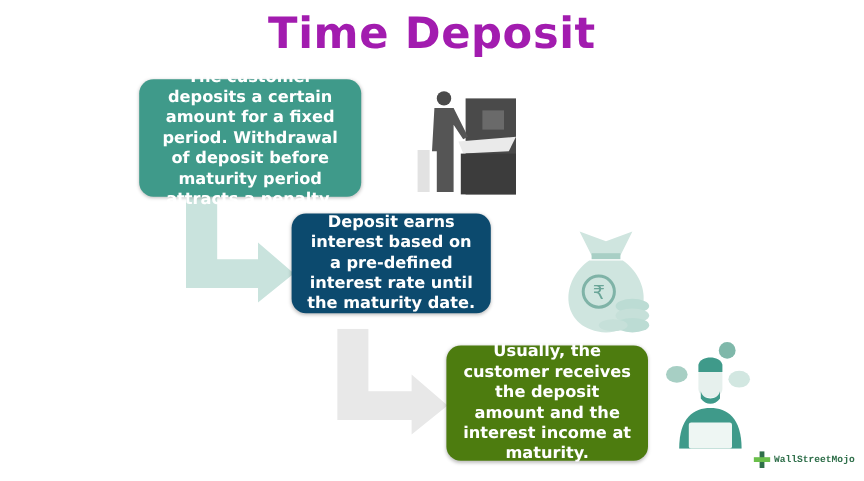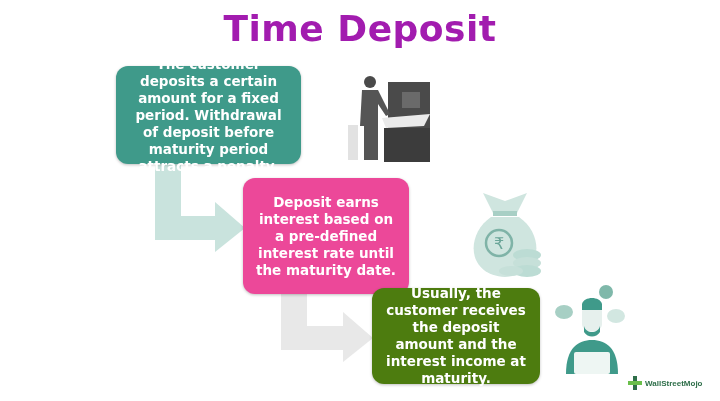--- a/index.html
+++ b/index.html
@@ -1,25 +1,25 @@
 <!DOCTYPE html>
 <html><head>
 <meta charset="utf-8">
 <style>
   html,body{margin:0;padding:0;}
   body{width:720px;height:401px;background:#ffffff;position:relative;overflow:hidden;font-family:"Liberation Sans",sans-serif;}
   .title{position:absolute;left:0;top:8px;width:720px;text-align:center;font-size:36px;font-weight:bold;color:#a21caf;font-family:"DejaVu Sans",sans-serif;letter-spacing:0.5px;}
   .box{position:absolute;border-radius:12px;color:#fff;font-weight:bold;font-size:13.5px;line-height:17px;text-align:center;display:flex;align-items:center;justify-content:center;padding:0 10px;box-sizing:border-box;font-family:"DejaVu Sans",sans-serif;box-shadow:0 1px 3px rgba(0,0,0,0.25);}
   .box1{left:116px;top:66px;width:185px;height:98px;background:#3f9a8a;justify-content:flex-end;}
-  .box2{left:243px;top:178px;width:166px;height:116px;background:#ec4899;}
+  .box2{left:243px;top:178px;width:166px;height:83px;background:#0c4a6e;}
   .box3{left:372px;top:288px;width:168px;height:96px;background:#4d7c0f;}
   .arrow{position:absolute;}
   .icon{position:absolute;}
   .logo{position:absolute;left:628px;top:376px;display:flex;align-items:center;gap:3px;}
-  .logo-text{font-size:8px;font-weight:bold;color:#2f6f4a;font-family:Liberation Sans, sans-serif;}
+  .logo-text{font-size:8px;font-weight:bold;color:#2f6f4a;font-family:Liberation Mono, monospace;}
 </style>
 </head>
 <body>
 
 <div class="title">Time Deposit</div>
 
 <svg class="arrow" style="left:155px;top:164px" width="92" height="90" viewBox="0 0 92 90">
   <path d="M0 0 H26 V52 H60 V38 L90 64 L60 88 V76 H0 Z" fill="#c9e3dd"></path>
 </svg>
 

